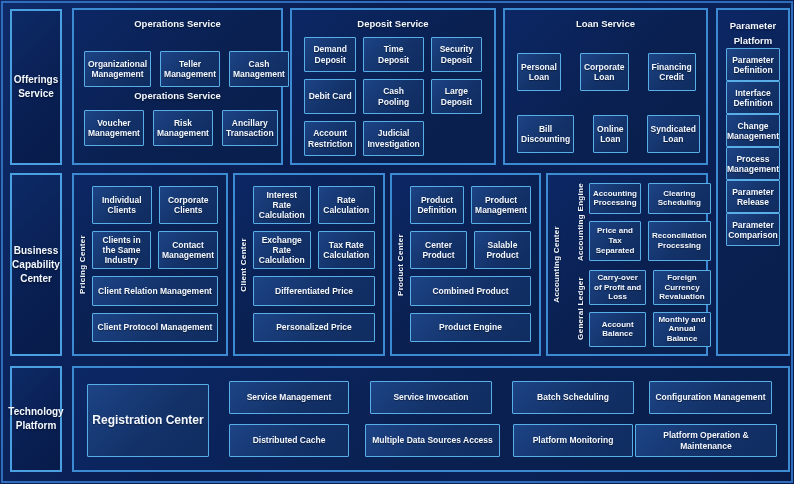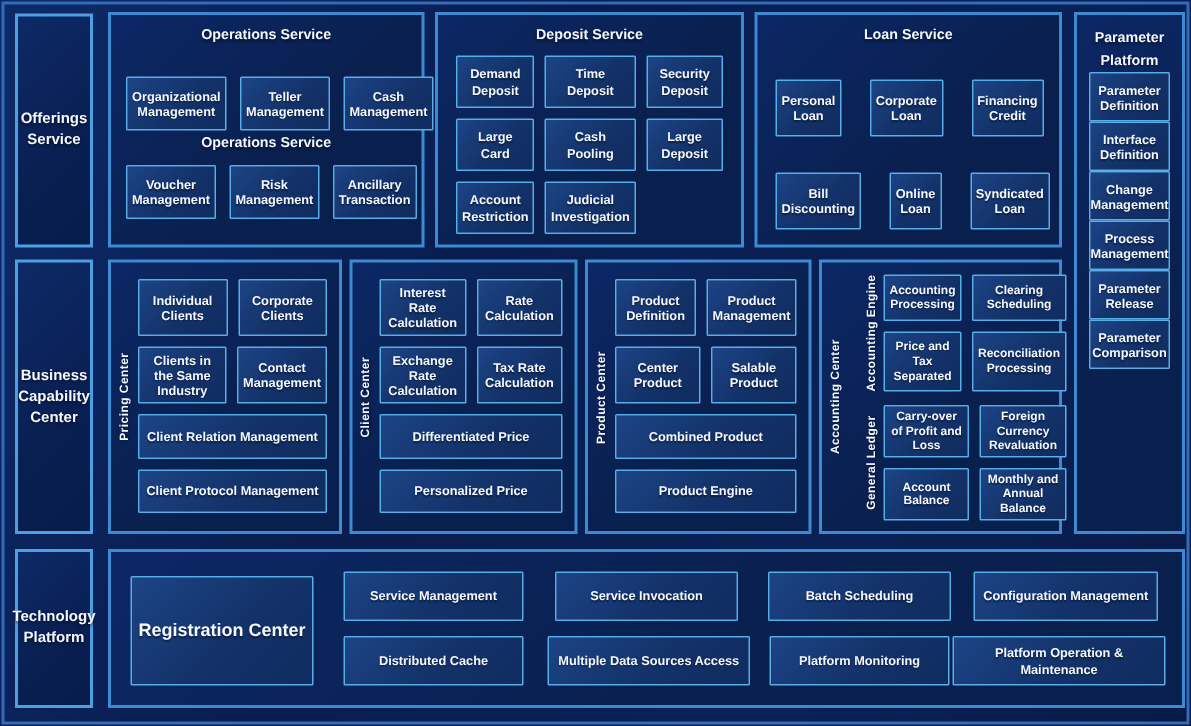--- a/index.html
+++ b/index.html
@@ -96,21 +96,21 @@
       <div class="box">Ancillary Transaction</div>
     </div>
   </div>
 
   <div class="panel" style="left:290px;top:8px;width:206px;height:157px;">
     <div class="ptitle">Deposit Service</div>
     <div class="grid3">
       <div class="box">Demand Deposit</div>
       <div class="box">Time Deposit</div>
       <div class="box">Security Deposit</div>
-      <div class="box">Large Card</div>
+      <div class="box">Debit Card</div>
       <div class="box">Cash Pooling</div>
       <div class="box">Large Deposit</div>
       <div class="box">Account Restriction</div>
       <div class="box">Judicial Investigation</div>
     </div>
   </div>
 
   <div class="panel" style="left:503px;top:8px;width:205px;height:157px;">
     <div class="ptitle">Loan Service</div>
     <div class="loan-rows">

